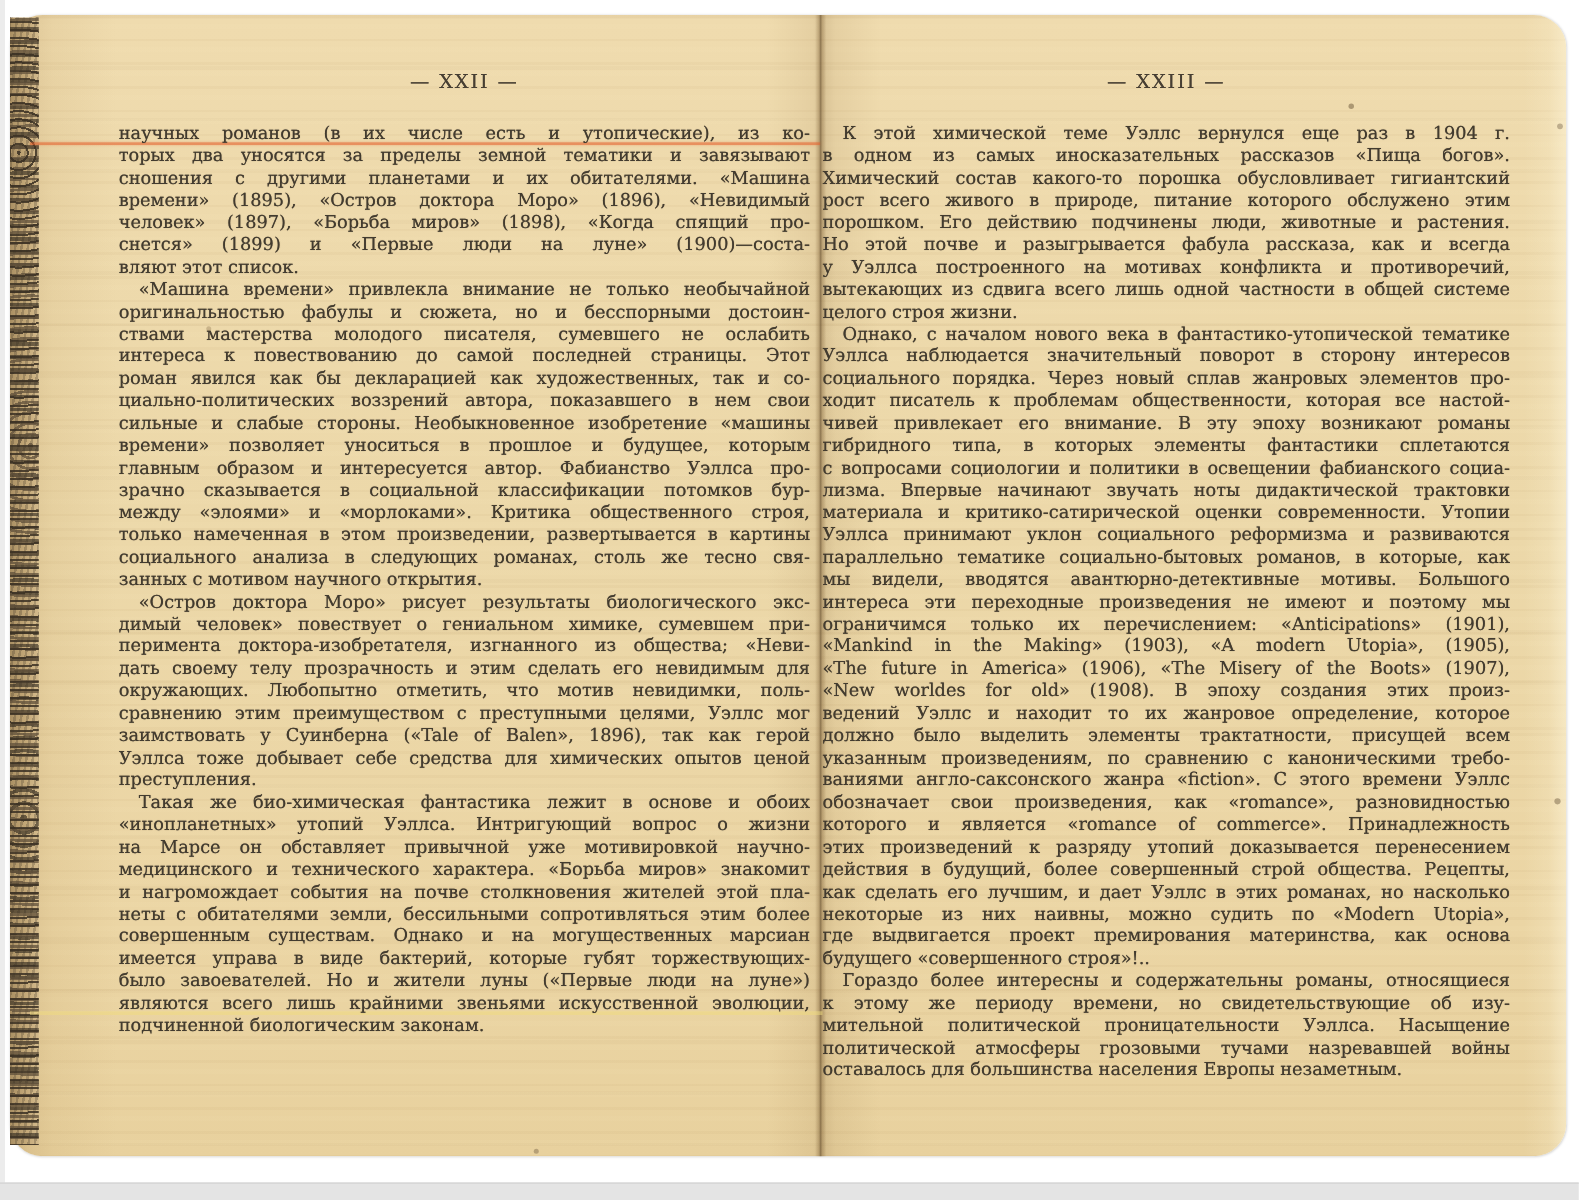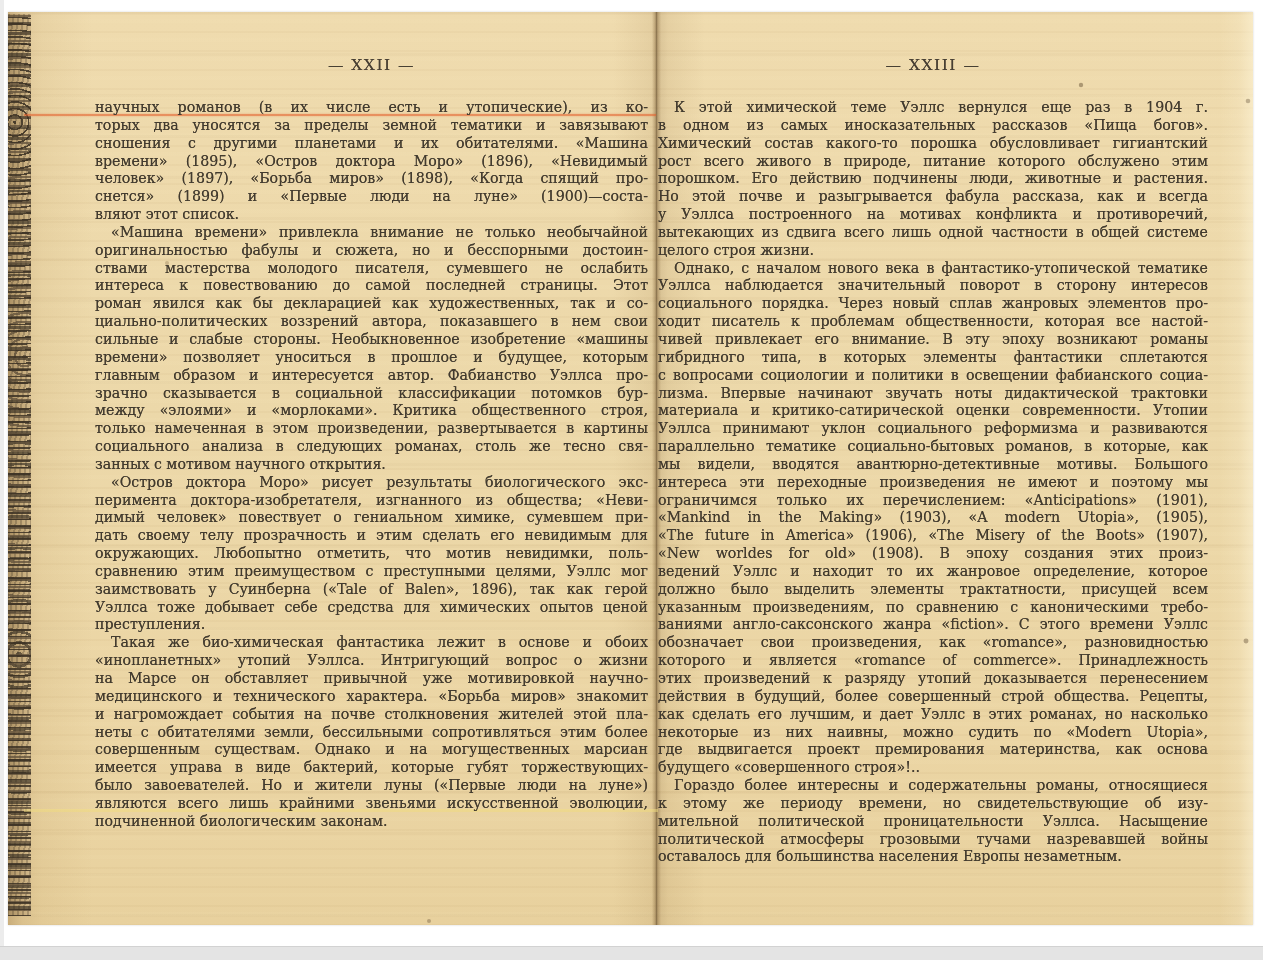--- a/index.html
+++ b/index.html
@@ -15,20 +15,21 @@
   
   .spread{
     position:absolute;left:8px;top:12px;width:1245px;height:913px;
     background:
       linear-gradient(90deg, rgba(150,115,65,.38) 0px, rgba(170,135,80,.22) 14px, rgba(190,158,100,.14) 34px, rgba(0,0,0,0) 85px),
       linear-gradient(270deg, rgba(255,246,218,.55) 0px, rgba(255,246,218,.18) 14px, rgba(0,0,0,0) 34px),
       repeating-linear-gradient(180deg, rgba(146,104,48,.045) 0px 2px, rgba(0,0,0,0) 2px 7px, rgba(255,242,200,.05) 7px 11px, rgba(0,0,0,0) 11px 19px),
       repeating-linear-gradient(180deg, rgba(120,85,40,.03) 0px 3px, rgba(0,0,0,0) 3px 41px),
       linear-gradient(180deg,#efdbae 0%,#ecd8a9 45%,#ebd5a4 80%,#e8d19e 100%);
     box-shadow:0 0 2px rgba(0,0,0,.18);
+    border-radius:26px;
   }
   
   .binding{
     position:absolute;left:0;top:2px;width:23px;height:902px;
     background:
       repeating-radial-gradient(circle at 30% 12%, rgba(58,48,35,.85) 0 1.6px, rgba(0,0,0,0) 1.6px 6.5px),
       repeating-radial-gradient(circle at 72% 38%, rgba(96,80,58,.75) 0 2.2px, rgba(0,0,0,0) 2.2px 8.5px),
       repeating-radial-gradient(circle at 48% 71%, rgba(44,37,27,.6) 0 2.8px, rgba(0,0,0,0) 2.8px 10.5px),
       repeating-linear-gradient(100deg, rgba(70,58,42,.28) 0 2px, rgba(0,0,0,0) 2px 5px),
       linear-gradient(90deg,#a98f63,#c3a878 55%,#d3ba8c);
@@ -103,22 +104,22 @@
           <div class="ln">времени» позволяет уноситься в прошлое и будущее, которым</div>
           <div class="ln">главным образом и интересуется автор. Фабианство Уэллса про-</div>
           <div class="ln">зрачно сказывается в социальной классификации потомков бур-</div>
           <div class="ln">между «элоями» и «морлоками». Критика общественного строя,</div>
           <div class="ln">только намеченная в этом произведении, развертывается в картины</div>
           <div class="ln">социального анализа в следующих романах, столь же тесно свя-</div>
           <div class="ln plast">занных с мотивом научного открытия.</div>
         </div>
         <div class="para">
           <div class="ln first">«Остров доктора Моро» рисует результаты биологического экс-</div>
+          <div class="ln">димый человек» повествует о гениальном химике, сумевшем при-</div>
           <div class="ln">перимента доктора-изобретателя, изгнанного из общества; «Неви-</div>
-          <div class="ln">димый человек» повествует о гениальном химике, сумевшем при-</div>
           <div class="ln">дать своему телу прозрачность и этим сделать его невидимым для</div>
           <div class="ln">окружающих. Любопытно отметить, что мотив невидимки, поль-</div>
           <div class="ln">сравнению этим преимуществом с преступными целями, Уэллс мог</div>
           <div class="ln">заимствовать у Суинберна («Tale of Balen», 1896), так как герой</div>
           <div class="ln">Уэллса тоже добывает себе средства для химических опытов ценой</div>
           <div class="ln plast">преступления.</div>
         </div>
         <div class="para">
           <div class="ln first">Такая же био-химическая фантастика лежит в основе и обоих</div>
           <div class="ln">«инопланетных» утопий Уэллса. Интригующий вопрос о жизни</div>

